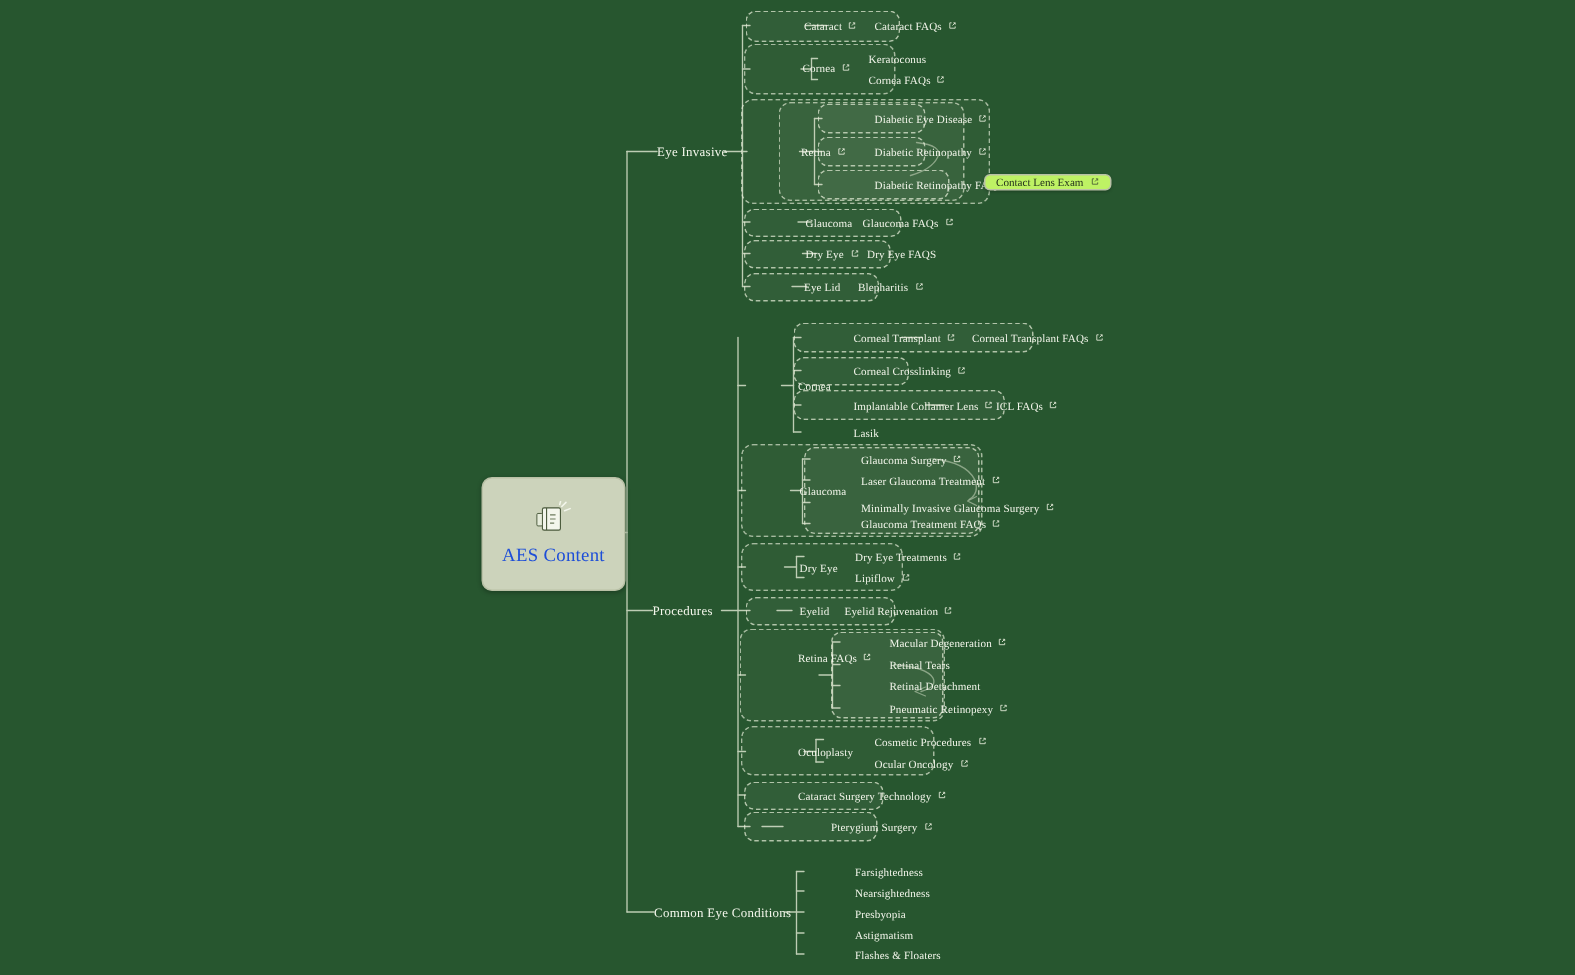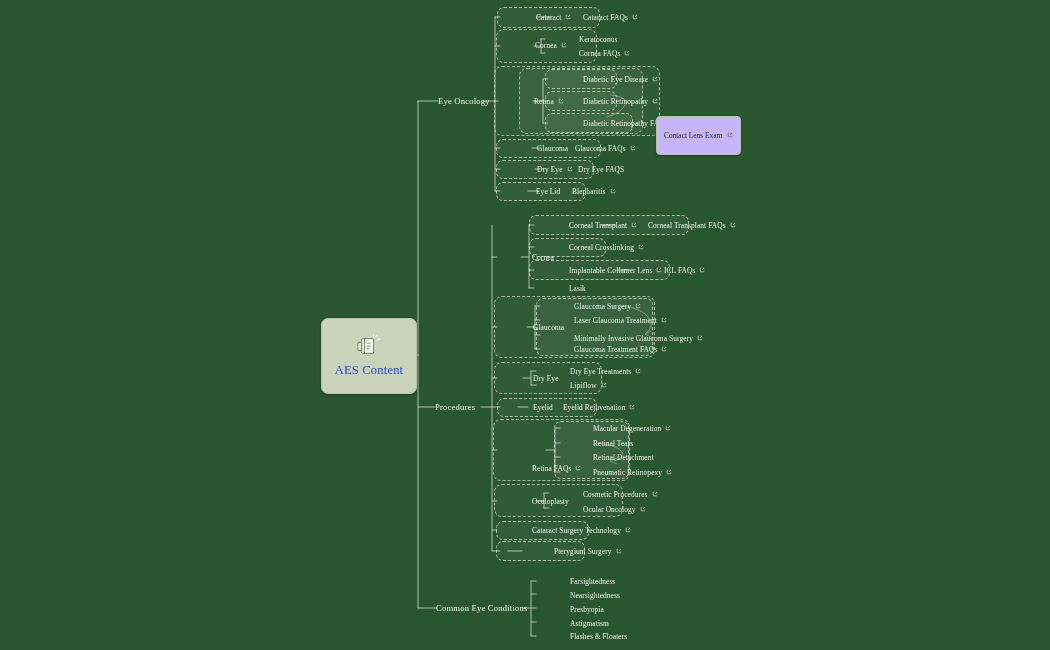--- a/index.html
+++ b/index.html
@@ -52,24 +52,24 @@
     font-size:8.6px;
     color:#f4f7ec;
     white-space:nowrap;
     letter-spacing:.2px;
   }
 
   
   .node-hl{
     position:absolute;
     display:flex;align-items:center;gap:5px;
-    background:#c4b5fd;
+    background:#bef264;
     border:1px solid #b9c1a6;
     border-radius:4px;
-    padding:14px 7px;
+    padding:0 7px;
     color:#23301c;
     font-size:7.4px;
     white-space:nowrap;
     box-shadow:0 1px 2px rgba(0,0,0,.22);
   }
   .node-hl .ext{opacity:.85;}
 
   
   .card{
     position:absolute;
@@ -203,21 +203,21 @@
     <svg class="root-icon" viewBox="0 0 28 26" xmlns="http://www.w3.org/2000/svg">
       <rect x="6" y="5" width="13" height="16" rx="1.2" fill="#f3f6ec" stroke="#4a5a3c" stroke-width="0.8"></rect>
       <path d="M9 5 V21" stroke="#4a5a3c" stroke-width="0.8" fill="none"></path>
       <path d="M11.5 10 h4 M11.5 13 h4 M11.5 16 h3" stroke="#6c7b5c" stroke-width="0.8" fill="none"></path>
       <rect x="2" y="9" width="4" height="9" rx="0.8" fill="#e6ecdb" stroke="#4a5a3c" stroke-width="0.7"></rect>
       <path d="M20 4 l3 -3 M22 7 l4 -1.5 M18.5 2.5 l.6 -2.2" stroke="#f3f6ec" stroke-width="1.1" fill="none" stroke-linecap="round"></path>
     </svg>
     <div class="root-label">AES Content</div>
   </div>
 
-  <div class="branch" style="left:438px;top:96px;">Eye Oncology</div>
+  <div class="branch" style="left:438px;top:96px;">Eye Invasive</div>
   <div class="branch" style="left:435px;top:402px;">Procedures</div>
   <div class="branch" style="left:436px;top:603px;">Common Eye Conditions</div>
 
   <div class="card" style="left:497px;top:7px;width:103px;height:21px;"></div>
   <div class="node" style="left:504px;top:13.5px;">
     <span class="lbl">Cataract</span>
     <svg class="ext" viewBox="0 0 10 10" xmlns="http://www.w3.org/2000/svg">
       <path d="M4 2 H2 V8 H8 V6" fill="none" stroke="#eef3e2" stroke-width="1"></path>
       <path d="M6 2 H8 V4" fill="none" stroke="#eef3e2" stroke-width="1"></path>
       <path d="M8 2 L5 5" fill="none" stroke="#eef3e2" stroke-width="1"></path>
@@ -458,21 +458,21 @@
     <span class="lbl">Eyelid Rejuvenation</span>
     <svg class="ext" viewBox="0 0 10 10" xmlns="http://www.w3.org/2000/svg">
       <path d="M4 2 H2 V8 H8 V6" fill="none" stroke="#eef3e2" stroke-width="1"></path>
       <path d="M6 2 H8 V4" fill="none" stroke="#eef3e2" stroke-width="1"></path>
       <path d="M8 2 L5 5" fill="none" stroke="#eef3e2" stroke-width="1"></path>
     </svg>
   </div>
 
   <div class="group" style="left:493px;top:419px;width:137px;height:62px;"></div>
   <div class="card" style="left:554px;top:421px;width:75px;height:58px;"></div>
-  <div class="node" style="left:500px;top:465px;">
+  <div class="node" style="left:500px;top:435px;">
     <span class="lbl">Retina FAQs</span>
     <svg class="ext" viewBox="0 0 10 10" xmlns="http://www.w3.org/2000/svg">
       <path d="M4 2 H2 V8 H8 V6" fill="none" stroke="#eef3e2" stroke-width="1"></path>
       <path d="M6 2 H8 V4" fill="none" stroke="#eef3e2" stroke-width="1"></path>
       <path d="M8 2 L5 5" fill="none" stroke="#eef3e2" stroke-width="1"></path>
     </svg>
   </div>
   <div class="node" style="left:561px;top:424.5px;">
     <span class="lbl">Macular Degeneration</span>
     <svg class="ext" viewBox="0 0 10 10" xmlns="http://www.w3.org/2000/svg">

